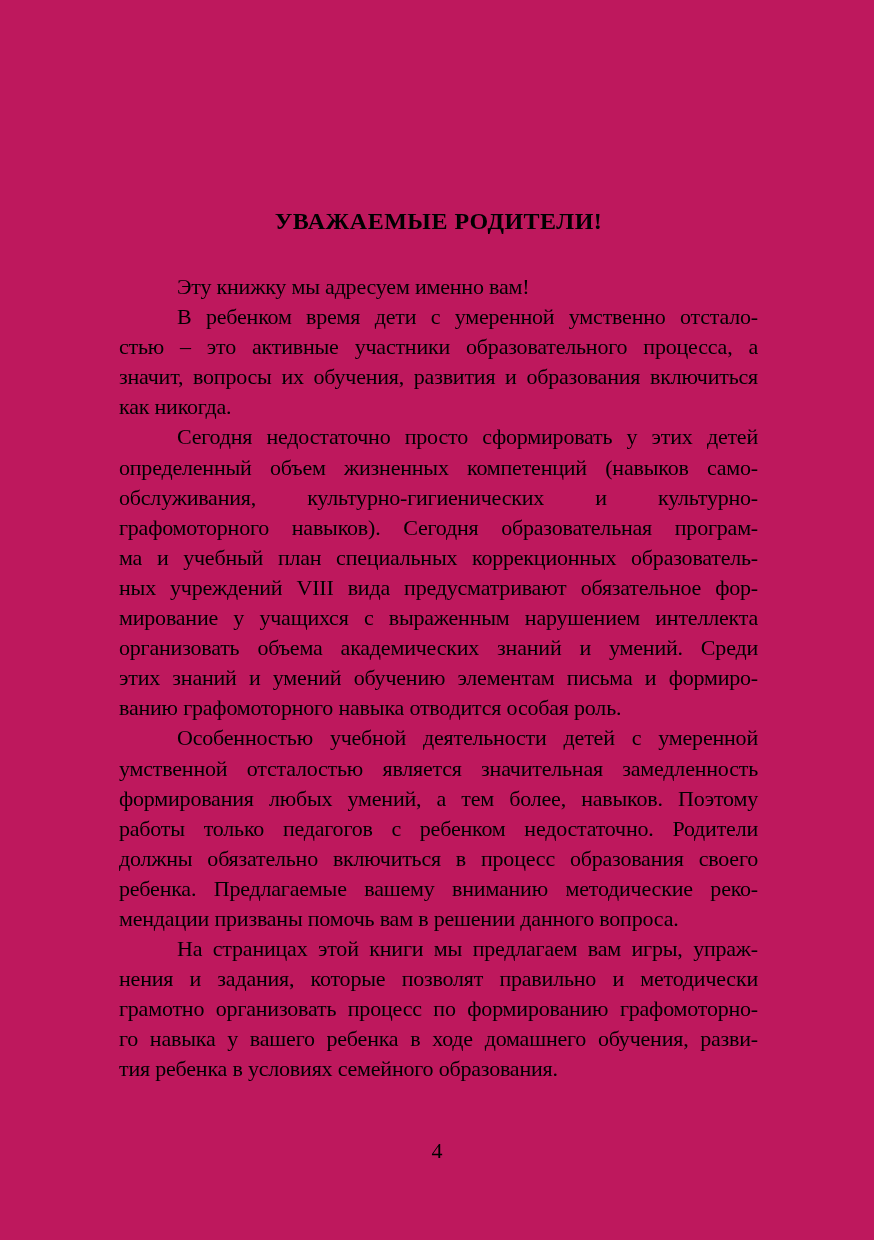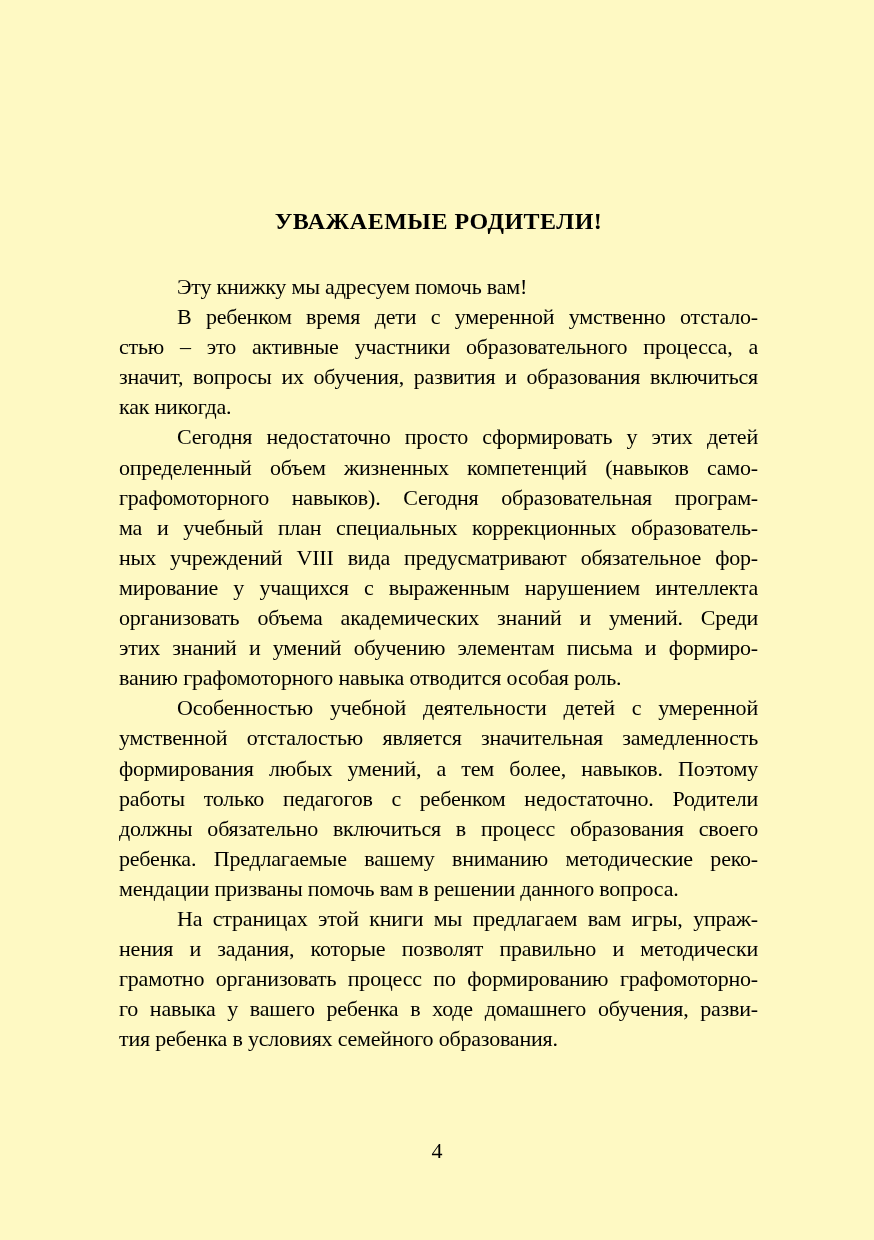--- a/index.html
+++ b/index.html
@@ -4,21 +4,21 @@
 <style>
   html, body {
     margin: 0;
     padding: 0;
     background: #ffffff;
   }
   .page {
     position: relative;
     width: 874px;
     height: 1240px;
-    background: #fef9c3;
+    background: #be185d;
     color: #000000;
     font-family: "Liberation Serif", "DejaVu Serif", serif;
     overflow: hidden;
   }
   .content {
     position: absolute;
     left: 119px;
     top: 206px;
     width: 639px;
   }
@@ -58,31 +58,32 @@
   }
 </style>
 </head>
 <body>
 
 <div class="page">
   <div class="content">
     <h1 class="title">УВАЖАЕМЫЕ РОДИТЕЛИ!</h1>
     <div id="document-body">
         <div class="paragraph">
-          <div class="line first last">Эту книжку мы адресуем помочь вам!</div>
+          <div class="line first last">Эту книжку мы адресуем именно вам!</div>
         </div>
         <div class="paragraph">
           <div class="line first">В ребенком время дети с умеренной умственно отстало-</div>
           <div class="line">стью – это активные участники образовательного процесса, а</div>
           <div class="line">значит, вопросы их обучения, развития и образования включиться</div>
           <div class="line last">как никогда.</div>
         </div>
         <div class="paragraph">
           <div class="line first">Сегодня недостаточно просто сформировать у этих детей</div>
           <div class="line">определенный объем жизненных компетенций (навыков само-</div>
+          <div class="line">обслуживания, культурно-гигиенических и культурно-</div>
           <div class="line">графомоторного навыков). Сегодня образовательная програм-</div>
           <div class="line">ма и учебный план специальных коррекционных образователь-</div>
           <div class="line">ных учреждений VIII вида предусматривают обязательное фор-</div>
           <div class="line">мирование у учащихся с выраженным нарушением интеллекта</div>
           <div class="line">организовать объема академических знаний и умений. Среди</div>
           <div class="line">этих знаний и умений обучению элементам письма и формиро-</div>
           <div class="line last">ванию графомоторного навыка отводится особая роль.</div>
         </div>
         <div class="paragraph">
           <div class="line first">Особенностью учебной деятельности детей с умеренной</div>

